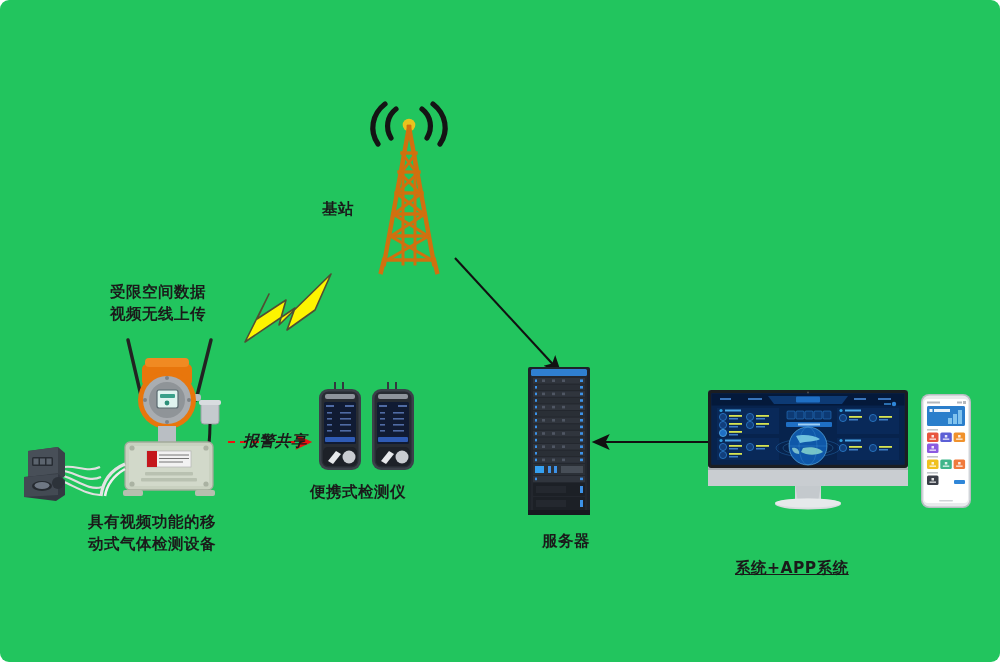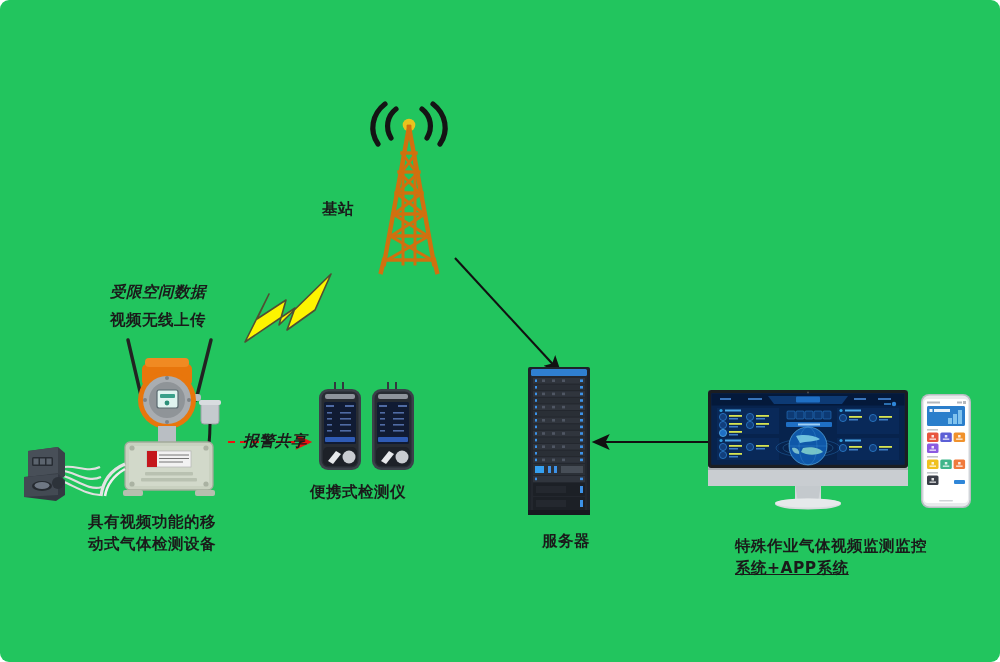--- a/index.html
+++ b/index.html
@@ -136,22 +136,22 @@
       </g>
     </svg>
   </div>
   <div class="label" style="left:322px; top:198px;">基站</div>
 
   <div class="node" id="lightning-wrap">
     <svg width="90" height="72" viewBox="0 0 90 72">
       <path d="M88,2 L36,53 L43,28 L14,47 L26,22 L2,70 L52,36 L44,58 L72,38 Z" fill="#fdf500" stroke="#4f4f33" stroke-width="1.6" stroke-linejoin="round"></path>
     </svg>
   </div>
-  <div class="label" style="left:110px; top:281px;font-style:italic;">受限空间数据</div>
-  <div class="label" style="left:110px; top:303px;margin-top:6px;">视频无线上传</div>
+  <div class="label" style="left:110px; top:281px;">受限空间数据</div>
+  <div class="label" style="left:110px; top:303px;">视频无线上传</div>
 
   <div class="node" id="gas-device">
     <svg width="145" height="162" viewBox="0 0 145 162">
 
       <g>
         <path d="M33,2 L47,62" stroke="#222" stroke-width="3.4" stroke-linecap="round" fill="none"></path>
         <path d="M116,2 L101,62" stroke="#222" stroke-width="3.4" stroke-linecap="round" fill="none"></path>
       </g>
 
       <rect x="44" y="56" width="62" height="7" rx="3" fill="#b9bec3"></rect>
@@ -512,21 +512,20 @@
           <ellipse cx="100" cy="56" rx="9" ry="19" fill="none" stroke="#5ab4ef" stroke-width="0.5" opacity="0.45"></ellipse>
           <line x1="81" y1="56" x2="119" y2="56" stroke="#5ab4ef" stroke-width="0.5" opacity="0.45"></line>
         </g>
       </g>
 
       <rect x="0" y="78" width="200" height="18" fill="#c9cdd1"></rect>
       <rect x="0" y="78" width="200" height="2" fill="#a9aeb3"></rect>
       <circle cx="100" cy="2.5" r="0.9" fill="#555"></circle>
     </svg>
   </div>
-  <div class="label" style="left:735px; top:535px;">特殊作业气体视频监测监控</div>
   <div class="label" style="left:735px; top:557px;text-decoration:underline;">系统+APP系统</div>
 
   <div class="node" id="phone">
     <svg width="58" height="118" viewBox="0 0 58 118">
       <rect x="4" y="2" width="50" height="114" rx="8" fill="#b9bec4"></rect>
       <rect x="5.5" y="3.5" width="47" height="111" rx="7" fill="#e9ebed"></rect>
       <rect x="7" y="7" width="44" height="104" rx="4" fill="#ffffff"></rect>
 
       <g>
         <rect x="10" y="9.5" width="13" height="2" fill="#b4b8bd"></rect>

